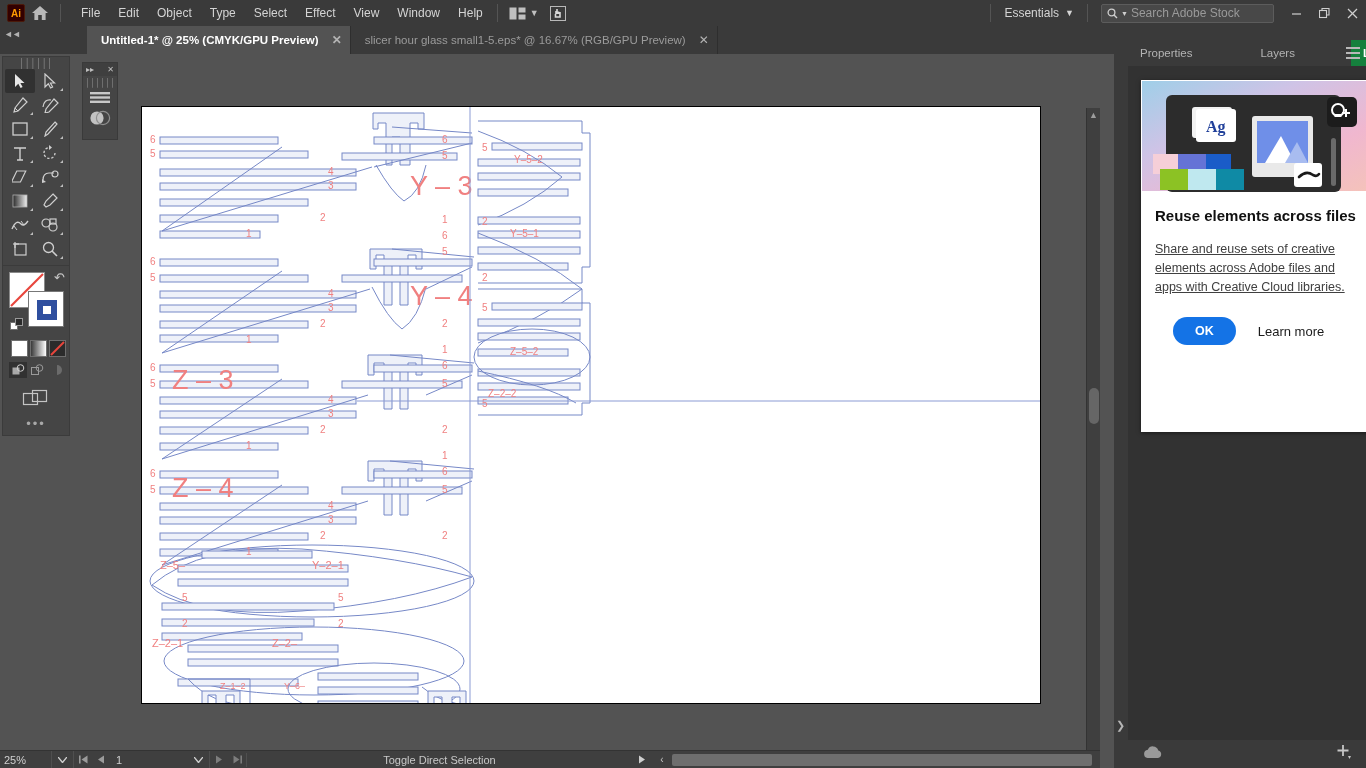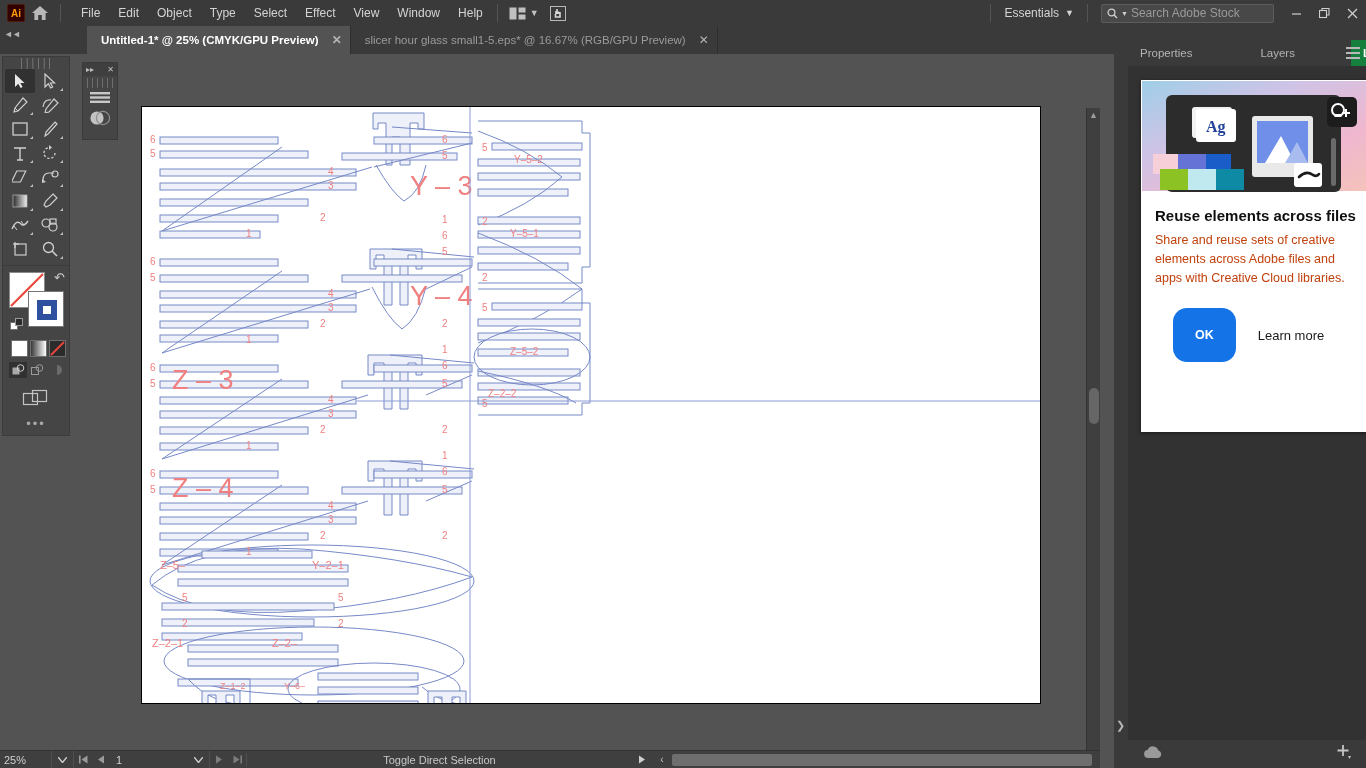--- a/index.html
+++ b/index.html
@@ -192,25 +192,25 @@
   .promo-card {
     position: absolute; left: 27px; top: 40px; width: 232px; height: 352px;
     background: #ffffff; box-shadow: 0 1px 4px rgba(0,0,0,.5);
   }
   .promo-hero { position: relative; width: 232px; height: 112px; overflow: hidden; }
   .promo-body { padding: 14px 14px 0 14px; }
   .promo-title {
     font-size: 15px; font-weight: bold; color: #101010; line-height: 19px;
   }
   .promo-text {
-    font-size: 12.5px; color: #c2410c; line-height: 19px; margin-top: 6px;
+    font-size: 12.5px; color: #404040; line-height: 19px; margin-top: 15px; text-decoration: underline;
   }
   .promo-actions { display:flex; align-items:center; gap: 22px; margin-top: 20px; padding-left: 18px;}
   .ok-btn {
-    background: #1473e6; color:#fff; border-radius: 14px; padding: 20px 22px;
+    background: #1473e6; color:#fff; border-radius: 14px; padding: 7px 22px;
     font-size: 12.5px; font-weight: bold;
   }
   .learn-more { font-size: 13px; color: #1a1a1a; }
 
   .rightdock-bottom {
     position: absolute; right: 0; bottom: 0; width: 252px; height: 28px;
     background: #3a3a3a; display:flex; align-items:center; justify-content:space-between;
     padding: 0 14px 0 28px;
   }
   .cloud-ic { color:#9a9a9a; }

